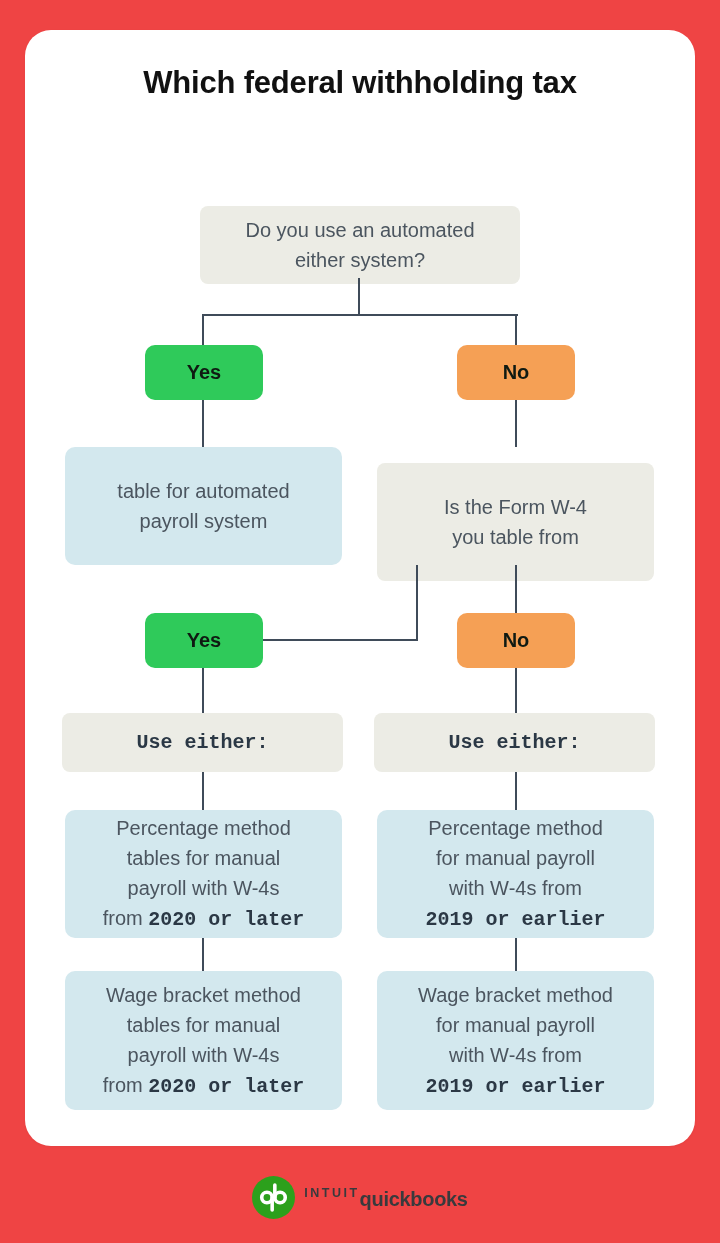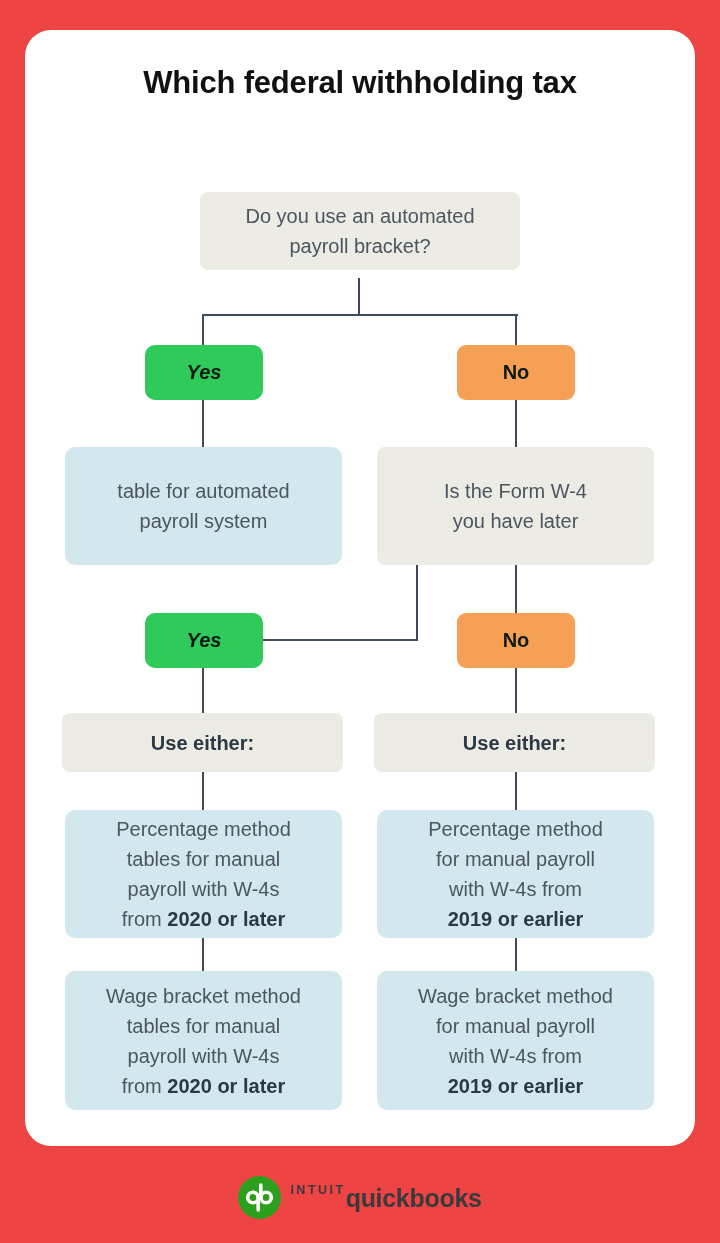--- a/index.html
+++ b/index.html
@@ -44,56 +44,56 @@
   .box .ln { display: block; }
   .gray  { background: #ecece5; border-radius: 8px; }
   .blue  { background: #d3e8ee; border-radius: 10px; }
   .badge {
     position: absolute;
     width: 118px; height: 55px;
     border-radius: 10px;
     display: flex; align-items: center; justify-content: center;
     font-size: 20px; font-weight: bold; color: #0f1a12;
   }
-  .green  { background: #2fca5a; font-style: italic; }
-  .orange { background: #f5a055; border-radius: 9px; }
+  .green  { background: #2fca5a; }
+  .orange { background: #f5a055; }
   .conn { position: absolute; background: #3f4b59; }
   .v { width: 2px; }
   .h { height: 2px; }
-  .bold-part, .use-either-text { font-weight: bold; color: #2b3845; }
+  .bold-part, .use-either-text { font-weight: bold; color: #2b3845; font-family: Liberation Mono, monospace; }
   .footer-logo {
     position: absolute;
     left: 0; top: 1176px; width: 720px;
     display: flex; align-items: center; justify-content: center;
   }
   .logo-circle { width: 43px; height: 43px; display: block; }
   .brand-block { margin-left: 9px; display: flex; flex-direction: row; }
   .brand-intuit {
     font-size: 12.5px; font-weight: bold; letter-spacing: 2.5px;
     color: #393a3d; line-height: 1;
   }
   .brand-qb {
-    font-size: 25px; font-weight: bold; color: #393a3d;
+    font-size: 20px; font-weight: bold; color: #393a3d;
     line-height: 1; margin-top: 2px; letter-spacing: -0.3px;
   }
 </style>
 </head>
 <body>
 
 <div class="canvas">
 
   <div class="card"></div>
 
   <div class="title">
     <span class="ln" style="display:block">Which federal withholding tax</span>
   </div>
 
-  <div class="box gray" style="left:200px; top:192px; width:320px; height:78px;">
+  <div class="box gray" style="left:200px; top:206px; width:320px; height:78px;">
     <span class="ln">Do you use an automated</span>
-    <span class="ln">payroll bracket?</span>
+    <span class="ln">either system?</span>
   </div>
 
   <div class="conn v" style="left:358px; top:278px; height:37px;"></div>
   <div class="conn h" style="left:202px; top:314px; width:316px;"></div>
   <div class="conn v" style="left:202px; top:314px; height:32px;"></div>
   <div class="conn v" style="left:515px; top:314px; height:32px;"></div>
 
   <div class="badge green" style="left:145px; top:345px;">
     <span>Yes</span>
   </div>
@@ -102,23 +102,23 @@
   </div>
 
   <div class="conn v" style="left:202px; top:400px; height:47px;"></div>
   <div class="conn v" style="left:515px; top:400px; height:47px;"></div>
 
   <div class="box blue" style="left:65px; top:447px; width:277px; height:118px;">
     <span class="ln">table for automated</span>
     <span class="ln">payroll system</span>
   </div>
 
-  <div class="box gray" style="left:377px; top:447px; width:277px; height:118px;">
+  <div class="box gray" style="left:377px; top:463px; width:277px; height:118px;">
     <span class="ln">Is the Form W-4</span>
-    <span class="ln">you have later</span>
+    <span class="ln">you table from</span>
   </div>
 
   <div class="conn v" style="left:416px; top:565px; height:75px;"></div>
   <div class="conn h" style="left:263px; top:639px; width:155px;"></div>
   <div class="conn v" style="left:515px; top:565px; height:48px;"></div>
 
   <div class="badge green" style="left:145px; top:613px;">
     <span>Yes</span>
   </div>
   <div class="badge orange" style="left:457px; top:613px;">

